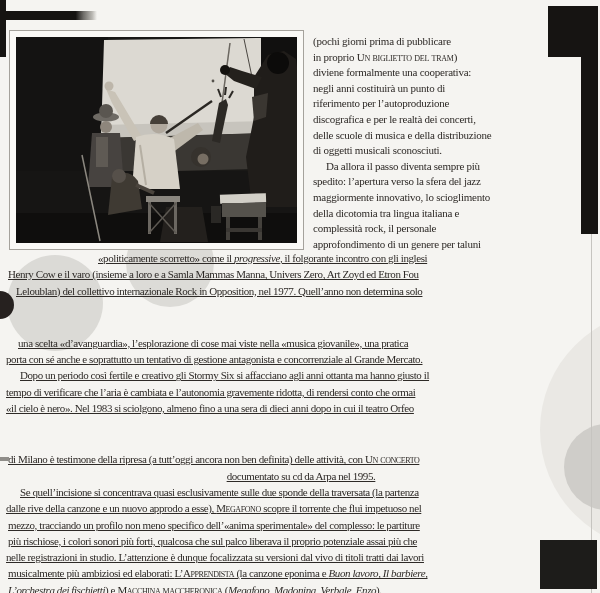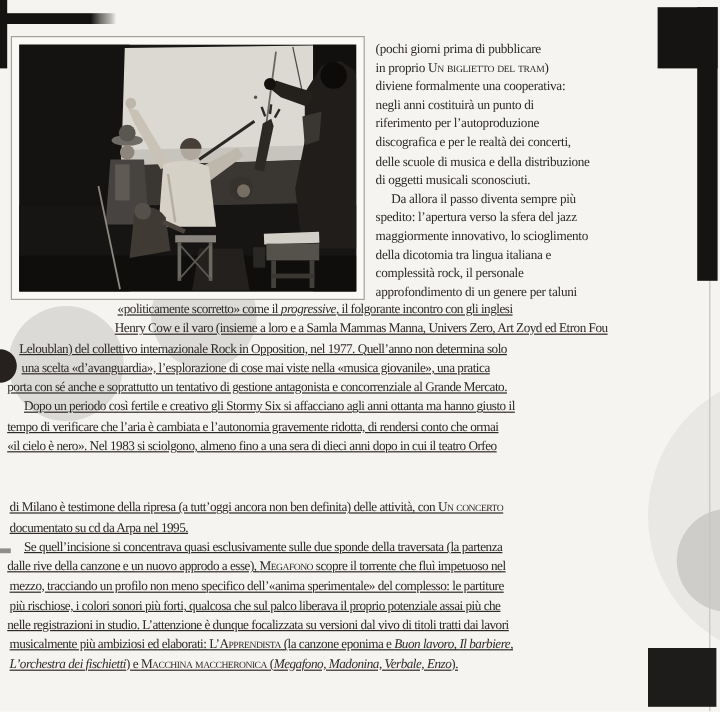--- a/index.html
+++ b/index.html
@@ -156,29 +156,29 @@
       <div class="tline" style="padding-left: 13px;"><span>Da allora il passo diventa sempre più</span></div>
       <div class="tline"><span>spedito: l’apertura verso la sfera del jazz</span></div>
       <div class="tline"><span>maggiormente innovativo, lo scioglimento</span></div>
       <div class="tline"><span>della dicotomia tra lingua italiana e</span></div>
       <div class="tline"><span>complessità rock, il personale</span></div>
       <div class="tline"><span>approfondimento di un genere per taluni</span></div>
     </div>
 
   <div class="bodytext">
       <div class="tline" style="padding-left: 92px;"><span>«politicamente scorretto» come il </span><span class="i">progressive</span><span>, il folgorante incontro con gli inglesi</span></div>
-      <div class="tline" style="padding-left: 2px; text-align: center;"><span>Henry Cow e il varo (insieme a loro e a Samla Mammas Manna, Univers Zero, Art Zoyd ed Etron Fou</span></div>
+      <div class="tline" style="padding-left: 2px;"><span>Henry Cow e il varo (insieme a loro e a Samla Mammas Manna, Univers Zero, Art Zoyd ed Etron Fou</span></div>
       <div class="tline" style="padding-left: 10px;"><span>Leloublan) del collettivo internazionale Rock in Opposition, nel 1977. Quell’anno non determina solo</span></div>
-      <div class="tline" style="padding-left: 12px;"><span>una scelta «d’avanguardia», l’esplorazione di cose mai viste nella «musica giovanile», una pratica</span></div>
+      <div class="tline" style="padding-left: 12px; margin-top: 36px;"><span>una scelta «d’avanguardia», l’esplorazione di cose mai viste nella «musica giovanile», una pratica</span></div>
       <div class="tline"><span>porta con sé anche e soprattutto un tentativo di gestione antagonista e concorrenziale al Grande Mercato.</span></div>
       <div class="tline" style="padding-left: 14px;"><span>Dopo un periodo così fertile e creativo gli Stormy Six si affacciano agli anni ottanta ma hanno giusto il</span></div>
       <div class="tline"><span>tempo di verificare che l’aria è cambiata e l’autonomia gravemente ridotta, di rendersi conto che ormai</span></div>
       <div class="tline"><span>«il cielo è nero». Nel 1983 si sciolgono, almeno fino a una sera di dieci anni dopo in cui il teatro Orfeo</span></div>
       <div class="tline" style="padding-left: 2px; margin-top: 35px;"><span>di Milano è testimone della ripresa (a tutt’oggi ancora non ben definita) delle attività, con </span><span class="sc">Un concerto</span></div>
-      <div class="tline" style="padding-left: 2px;"><span>documentato su cd da Arpa nel 1995.</span></div>
+      <div class="tline" style="padding-left: 2px; text-align: center;"><span>documentato su cd da Arpa nel 1995.</span></div>
       <div class="tline" style="padding-left: 14px;"><span>Se quell’incisione si concentrava quasi esclusivamente sulle due sponde della traversata (la partenza</span></div>
       <div class="tline"><span>dalle rive della canzone e un nuovo approdo a esse), </span><span class="sc">Megafono</span><span> scopre il torrente che fluì impetuoso nel</span></div>
       <div class="tline" style="padding-left: 2px;"><span>mezzo, tracciando un profilo non meno specifico dell’«anima sperimentale» del complesso: le partiture</span></div>
       <div class="tline" style="padding-left: 2px;"><span>più rischiose, i colori sonori più forti, qualcosa che sul palco liberava il proprio potenziale assai più che</span></div>
       <div class="tline"><span>nelle registrazioni in studio. L’attenzione è dunque focalizzata su versioni dal vivo di titoli tratti dai lavori</span></div>
       <div class="tline" style="padding-left: 2px;"><span>musicalmente più ambiziosi ed elaborati: </span><span class="sc">L’Apprendista</span><span> (la canzone eponima e </span><span class="i">Buon lavoro, Il barbiere,</span></div>
       <div class="tline" style="padding-left: 2px;"><span class="i">L’orchestra dei fischietti</span><span>) e </span><span class="sc">Macchina maccheronica</span><span> (</span><span class="i">Megafono, Madonina, Verbale, Enzo</span><span>).</span></div>
     </div>
 
 </div>

